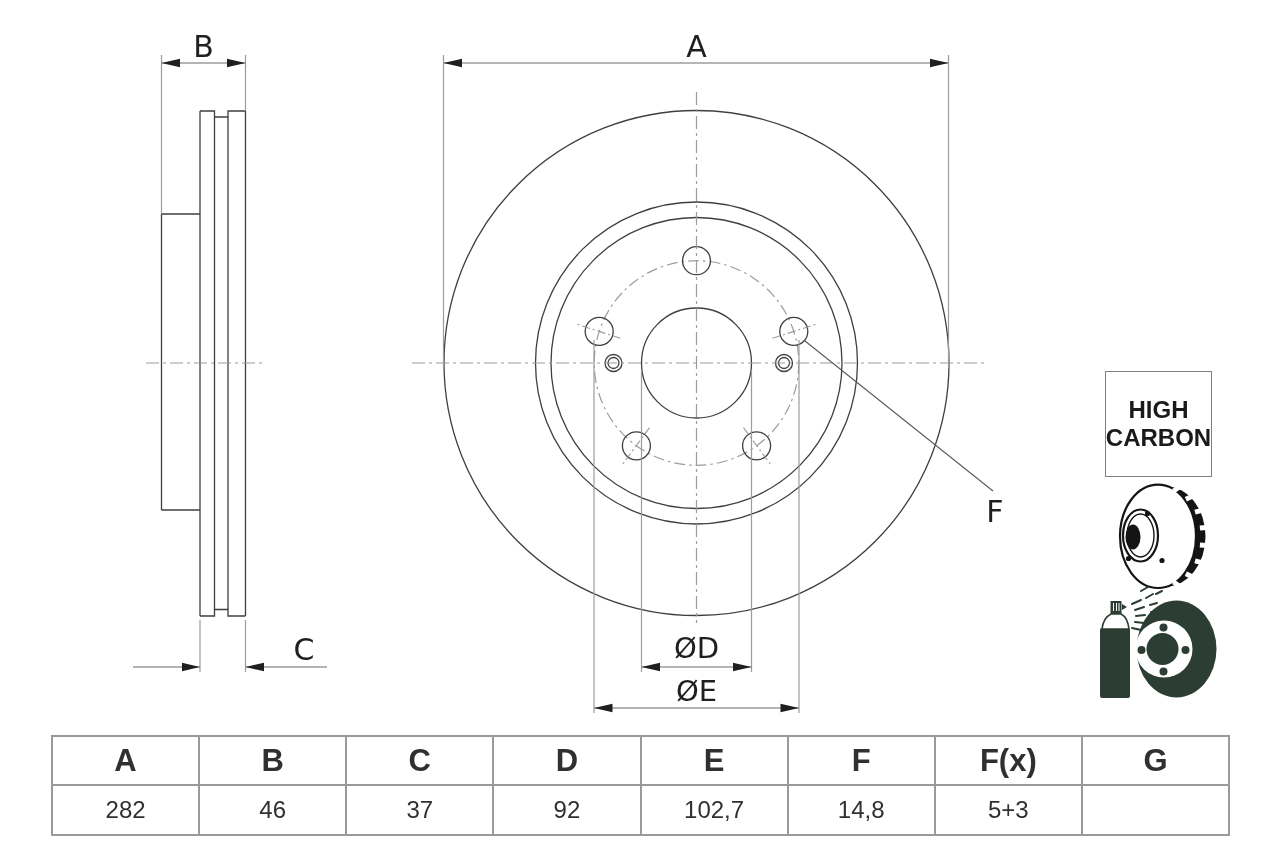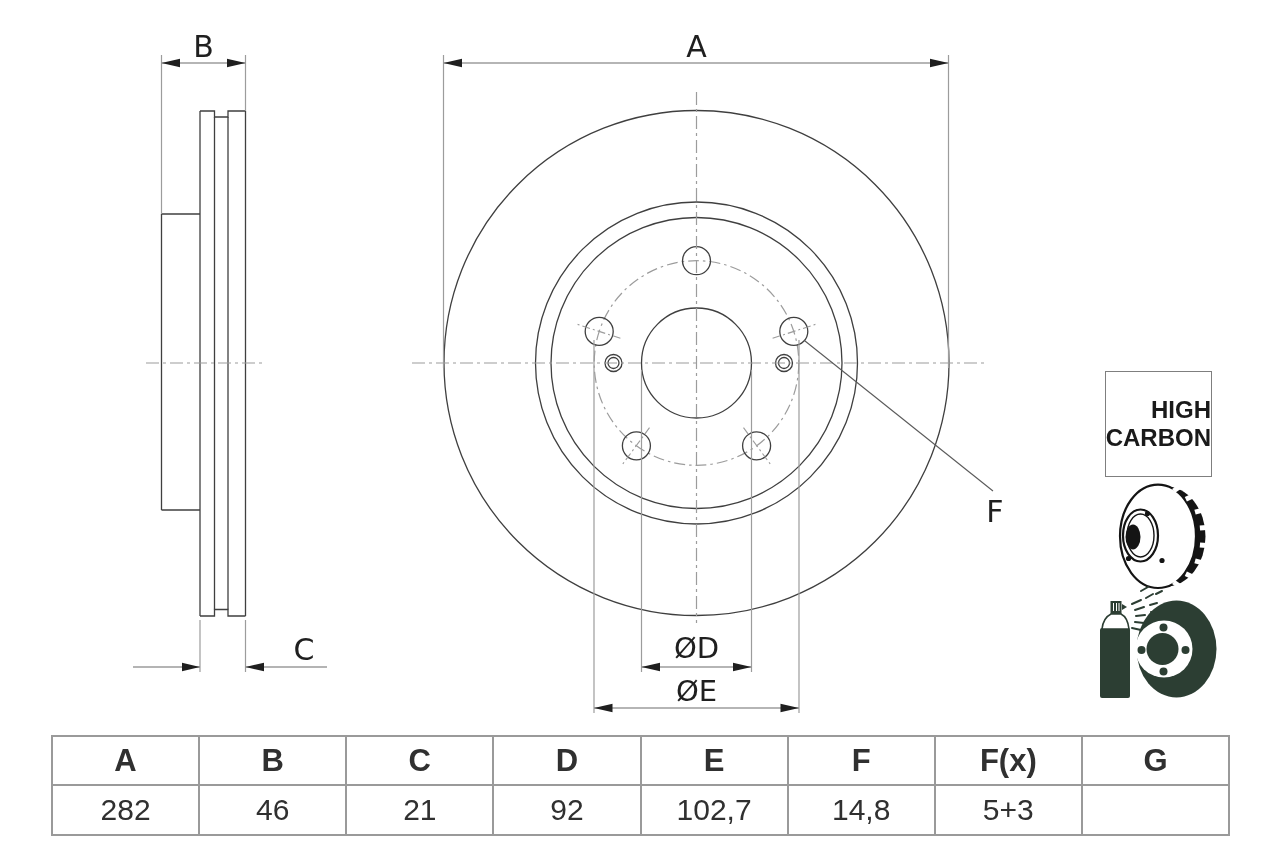--- a/index.html
+++ b/index.html
@@ -18,28 +18,28 @@
   .pcd{stroke:var(--dim);stroke-width:1.2;fill:none;stroke-dasharray:11 4 2.5 4;}
   .tick{stroke:var(--dim);stroke-width:1.1;fill:none;stroke-dasharray:8 3 2 3;}
   .arrow{fill:var(--arrow);stroke:none;}
   .leader{stroke:#5a5a5a;stroke-width:1.1;fill:none;}
   .dimtext{font-family:"DejaVu Sans","Liberation Sans",sans-serif;font-size:30px;font-weight:500;
            fill:var(--label);text-anchor:middle;}
   .dimtext-small{font-family:"DejaVu Sans","Liberation Sans",sans-serif;font-size:29px;font-weight:500;
            fill:var(--label);text-anchor:middle;}
   #hc-badge{position:absolute;left:1105px;top:371px;width:107px;height:106px;
     border:1.5px solid #7f7f7f;box-sizing:border-box;display:flex;flex-direction:column;
-    align-items:flex-end;justify-content:center;font-weight:bold;font-size:24px;line-height:28px;
+    align-items:center;justify-content:center;font-weight:bold;font-size:24px;line-height:28px;
     color:#1a1a1a;letter-spacing:0px;}
   #spec-table{position:absolute;left:51px;top:735px;width:1179px;height:95px;
     border-collapse:collapse;table-layout:fixed;}
   #spec-table th,#spec-table td{border:2px solid var(--table_border);text-align:center;
     vertical-align:middle;padding:0;color:var(--table_text);overflow:hidden;}
   #spec-table th{font-size:31px;font-weight:bold;height:47px;}
-  #spec-table td{font-size:30px;font-weight:normal;height:48px;}
+  #spec-table td{font-size:24px;font-weight:normal;height:48px;}
 </style>
 </head>
 <body>
 
 <div id="stage">
   <svg width="1280" height="853" viewBox="0 0 1280 853">
 
     <g>
 
       <path class="part" d="M161.5 214 V510"></path>
@@ -203,21 +203,21 @@
         <th>E</th>
         <th>F</th>
         <th>F(x)</th>
         <th>G</th>
       </tr>
     </thead>
     <tbody>
       <tr>
         <td>282</td>
         <td>46</td>
-        <td>21</td>
+        <td>37</td>
         <td>92</td>
         <td>102,7</td>
         <td>14,8</td>
         <td>5+3</td>
         <td></td>
       </tr>
     </tbody>
   </table>
 </div>
 

